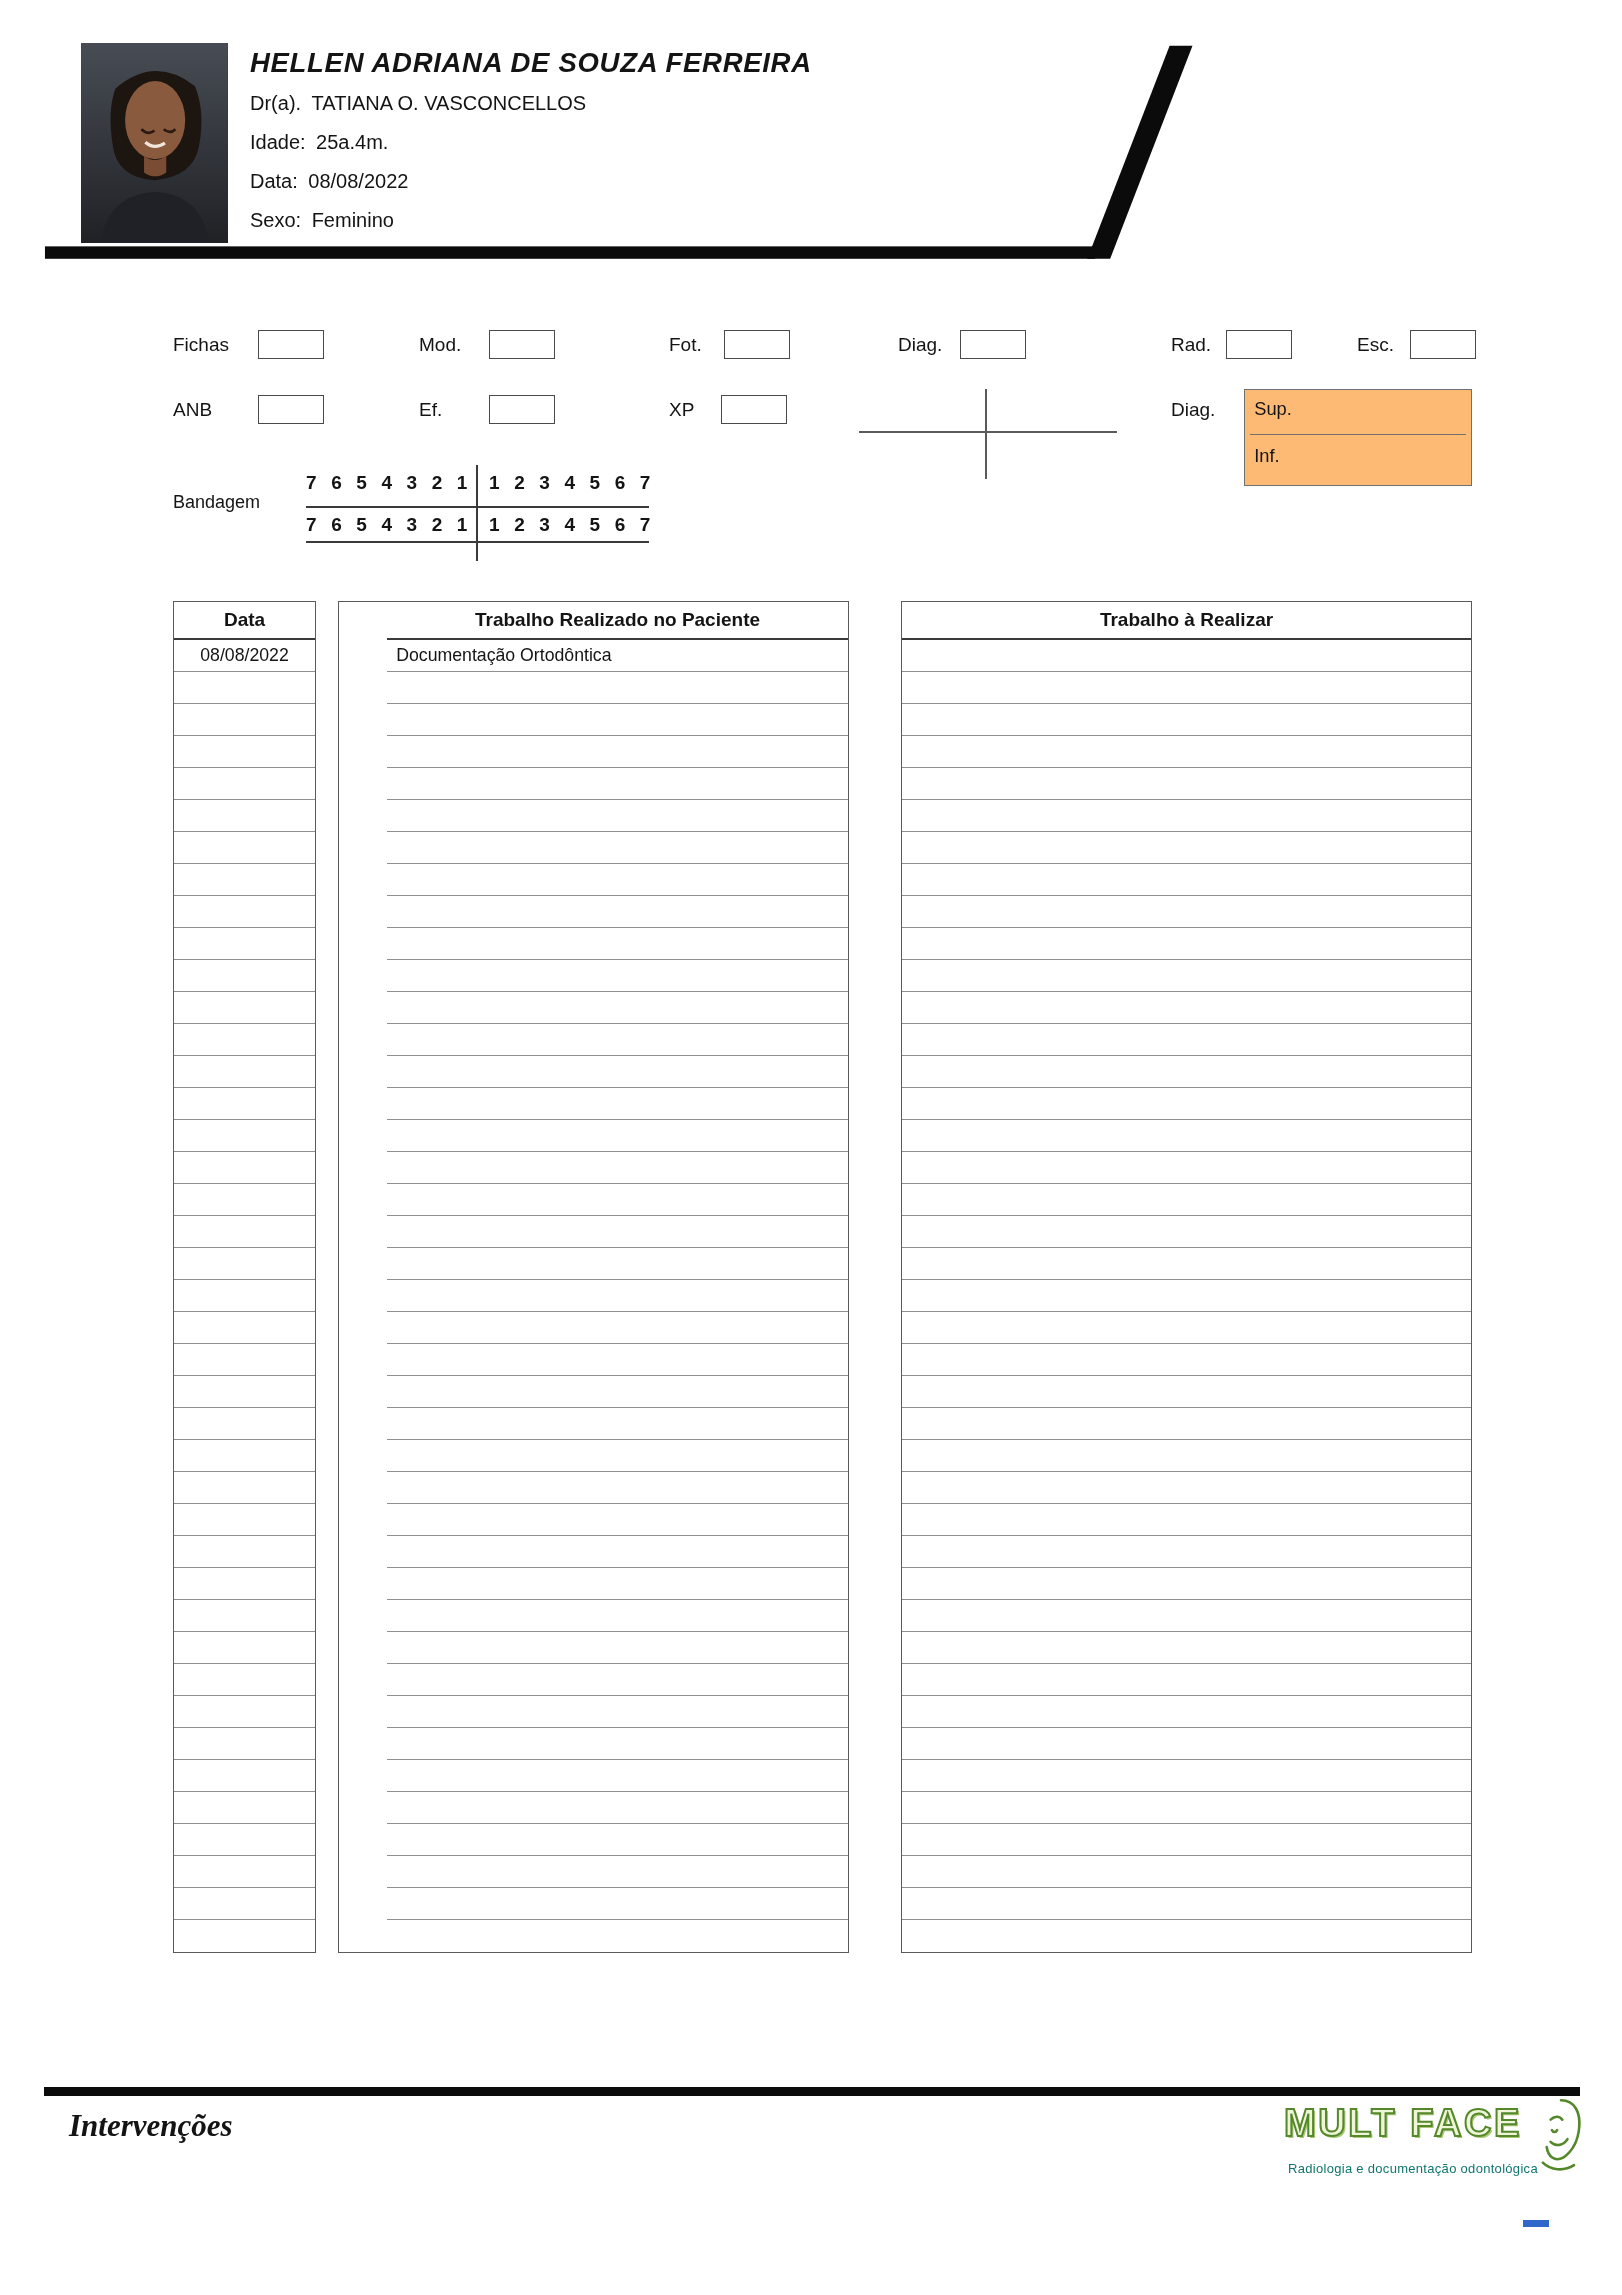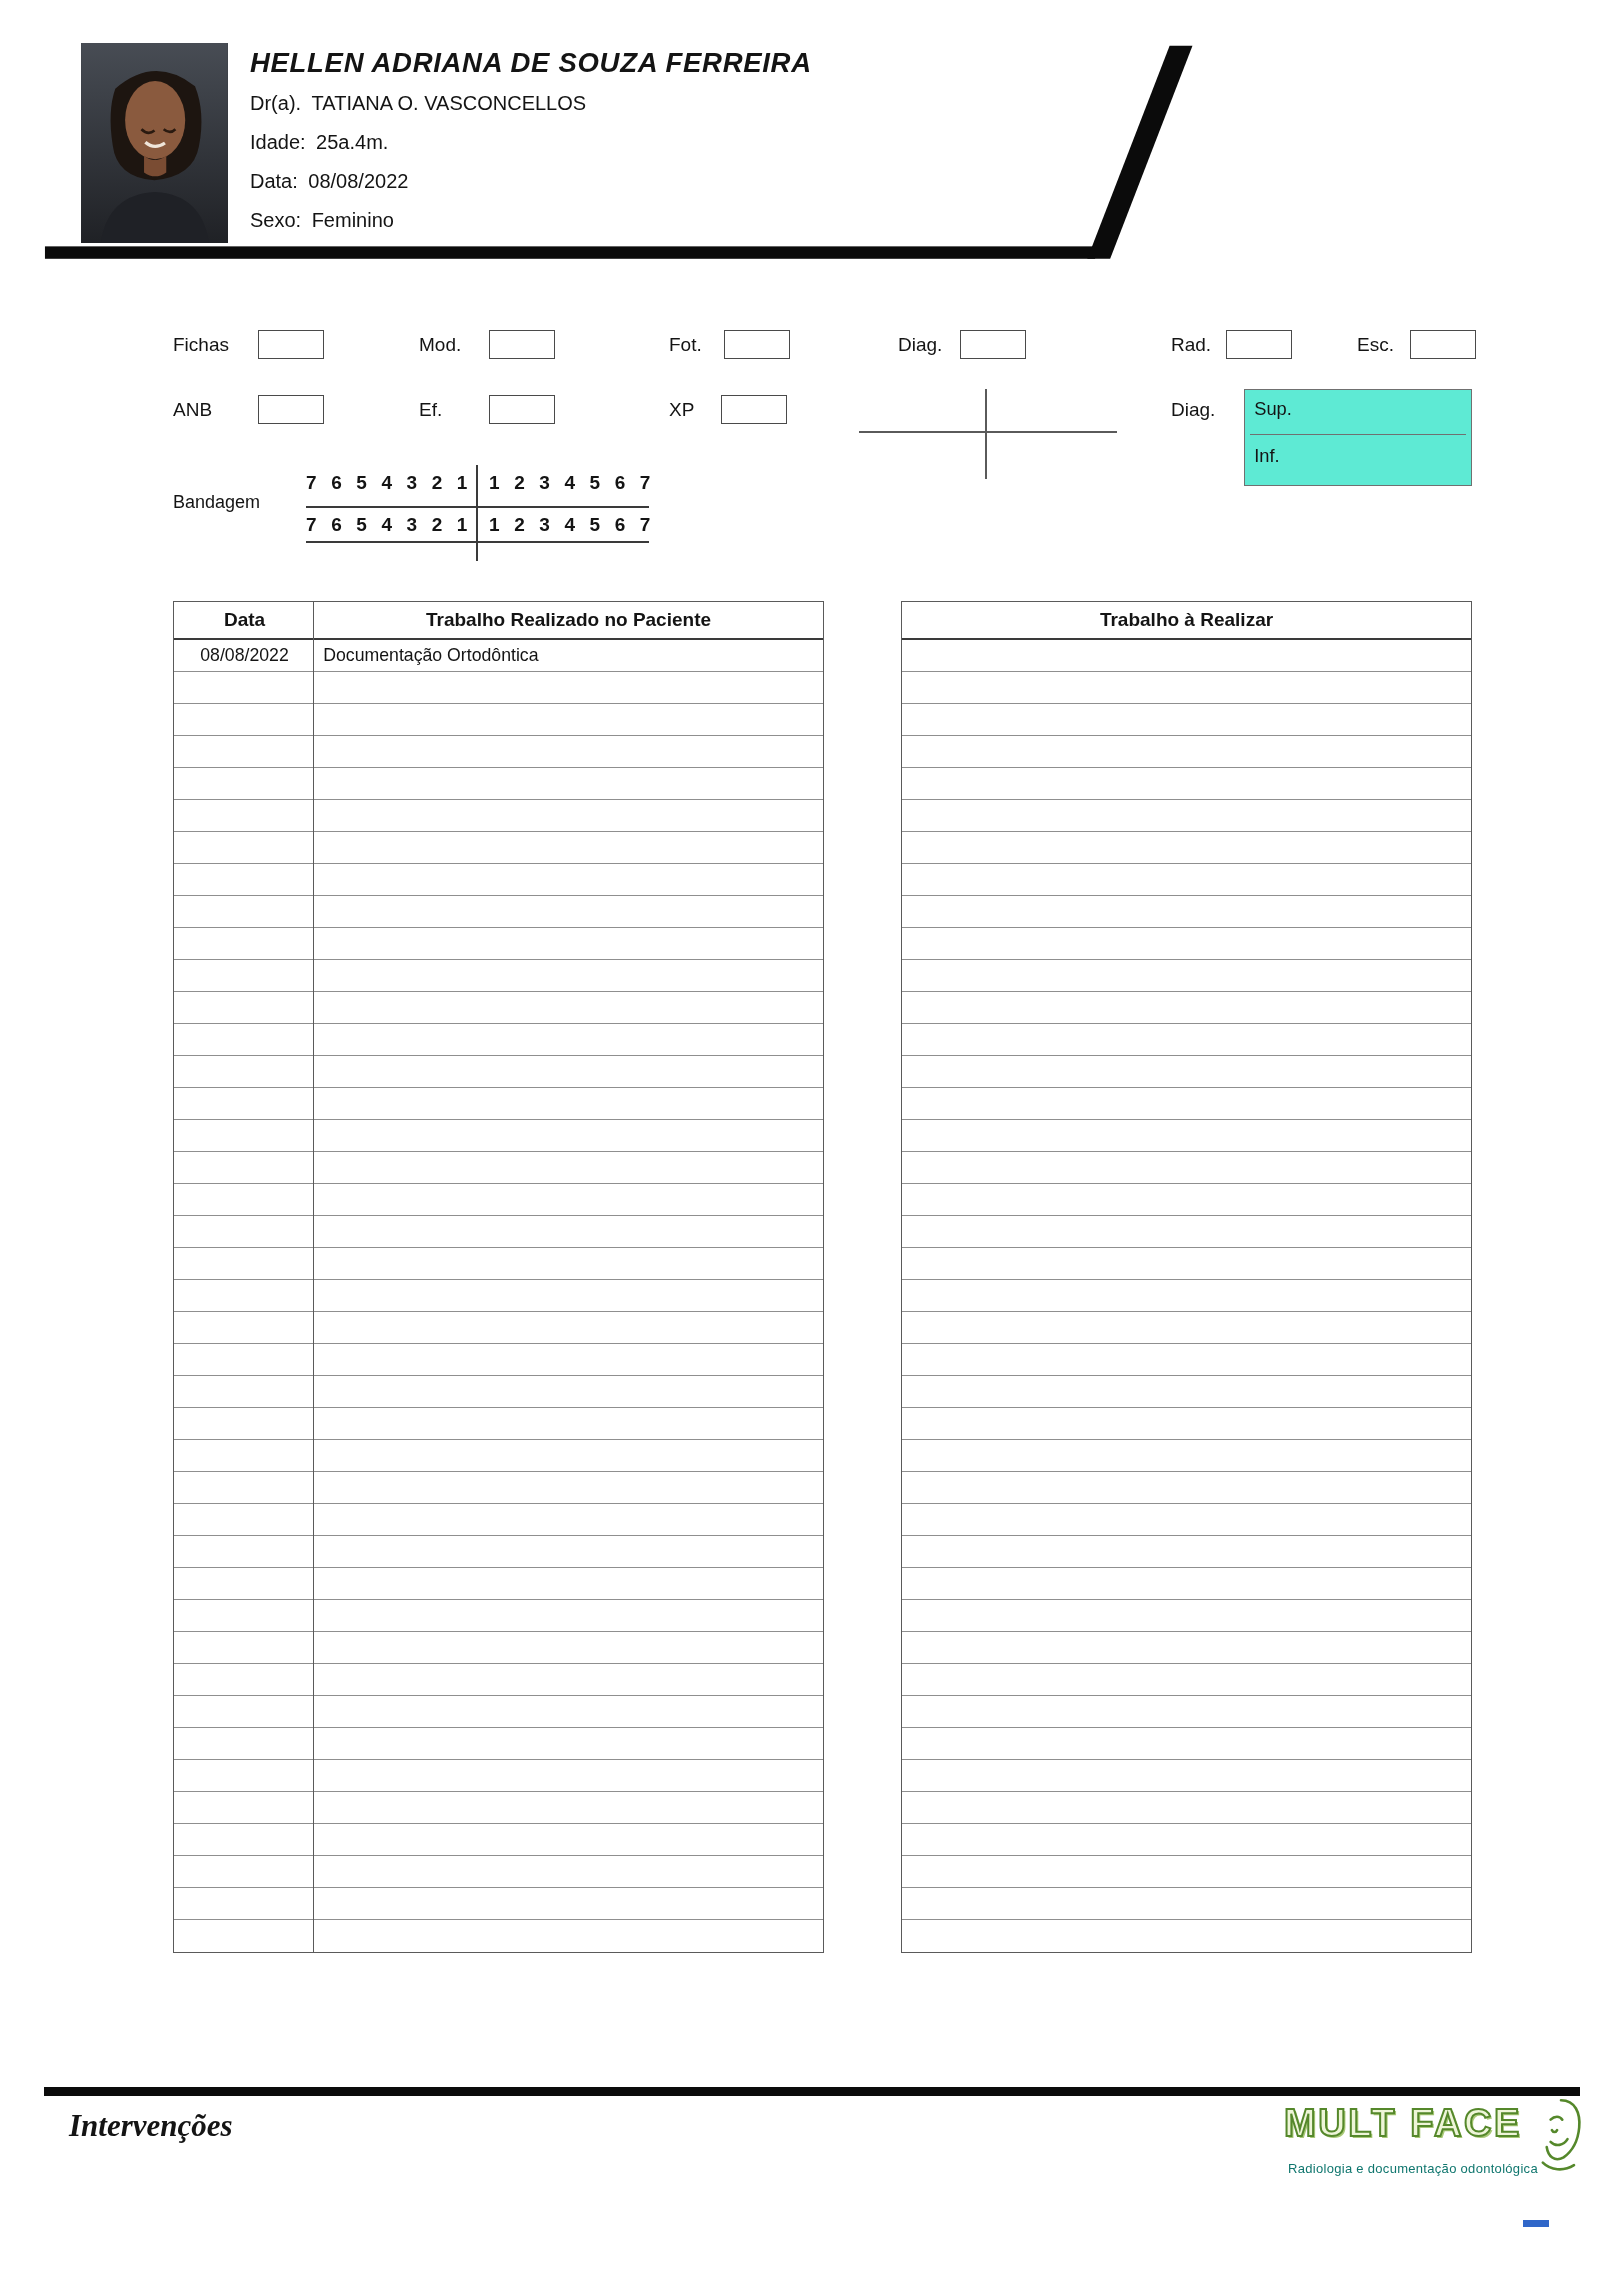--- a/index.html
+++ b/index.html
@@ -42,21 +42,21 @@
     border:1.3px solid #4a4a4a; background:#fff;
   }
   .r1b { top:330px; }
   .r2b { top:395px; }
 
   .cross-h { left:859px; top:431px; width:258px; height:2px; background:#5a5a5a; }
   .cross-v { left:985px; top:389px; width:2px; height:90px; background:#5a5a5a; }
 
   .diag-box {
     left:1244px; top:389px; width:228px; height:97px;
-    border:1.3px solid #707070; background:#5eead4;
+    border:1.3px solid #707070; background:#fdba74;
   }
   .diag-box .sup { position:absolute; left:9.2px; top:7.9px; font-size:18.3px; }
   .diag-box .sepline { position:absolute; left:5.2px; right:5.2px; top:44px; height:1.3px; background:#707070; }
   .diag-box .inf { position:absolute; left:9.2px; top:55px; font-size:18.3px; }
 
   
   .band-label { left:173px; top:492px; font-size:18px; }
   .teeth {
     position:absolute; font-size:19px; font-weight:bold;
     word-spacing:7.9px; white-space:nowrap; letter-spacing:0.7px;
@@ -68,21 +68,21 @@
   .band-h1 { left:306px; top:506px; width:343px; height:2px; background:#3a3a3a; }
   .band-h2 { left:306px; top:541px; width:343px; height:2px; background:#3a3a3a; }
   .band-v  { left:476px; top:465px; width:2px;  height:96px; background:#3a3a3a; }
 
   
   .tcol {
     position:absolute; top:601px;
     border:1.3px solid #5a5a5a; background:#fff;
   }
   .tcol.c1 { left:173px;  width:143px; }
-  .tcol.c2 { left:313px;  width:511px; }
+  .tcol.c2 { left:338px;  width:511px;padding-left:48px; }
   .tcol.c3 { left:901px; width:571px; }
   .tcol .th {
     height:38px; border-bottom:2px solid #3a3a3a;
     display:flex; align-items:center; justify-content:center;
     font-weight:bold; font-size:19px;
   }
   .tcol .cell {
     height:32px; border-bottom:1.3px solid #8f8f8f;
     display:flex; align-items:center;
     padding:0 9.2px; font-size:17.7px;

